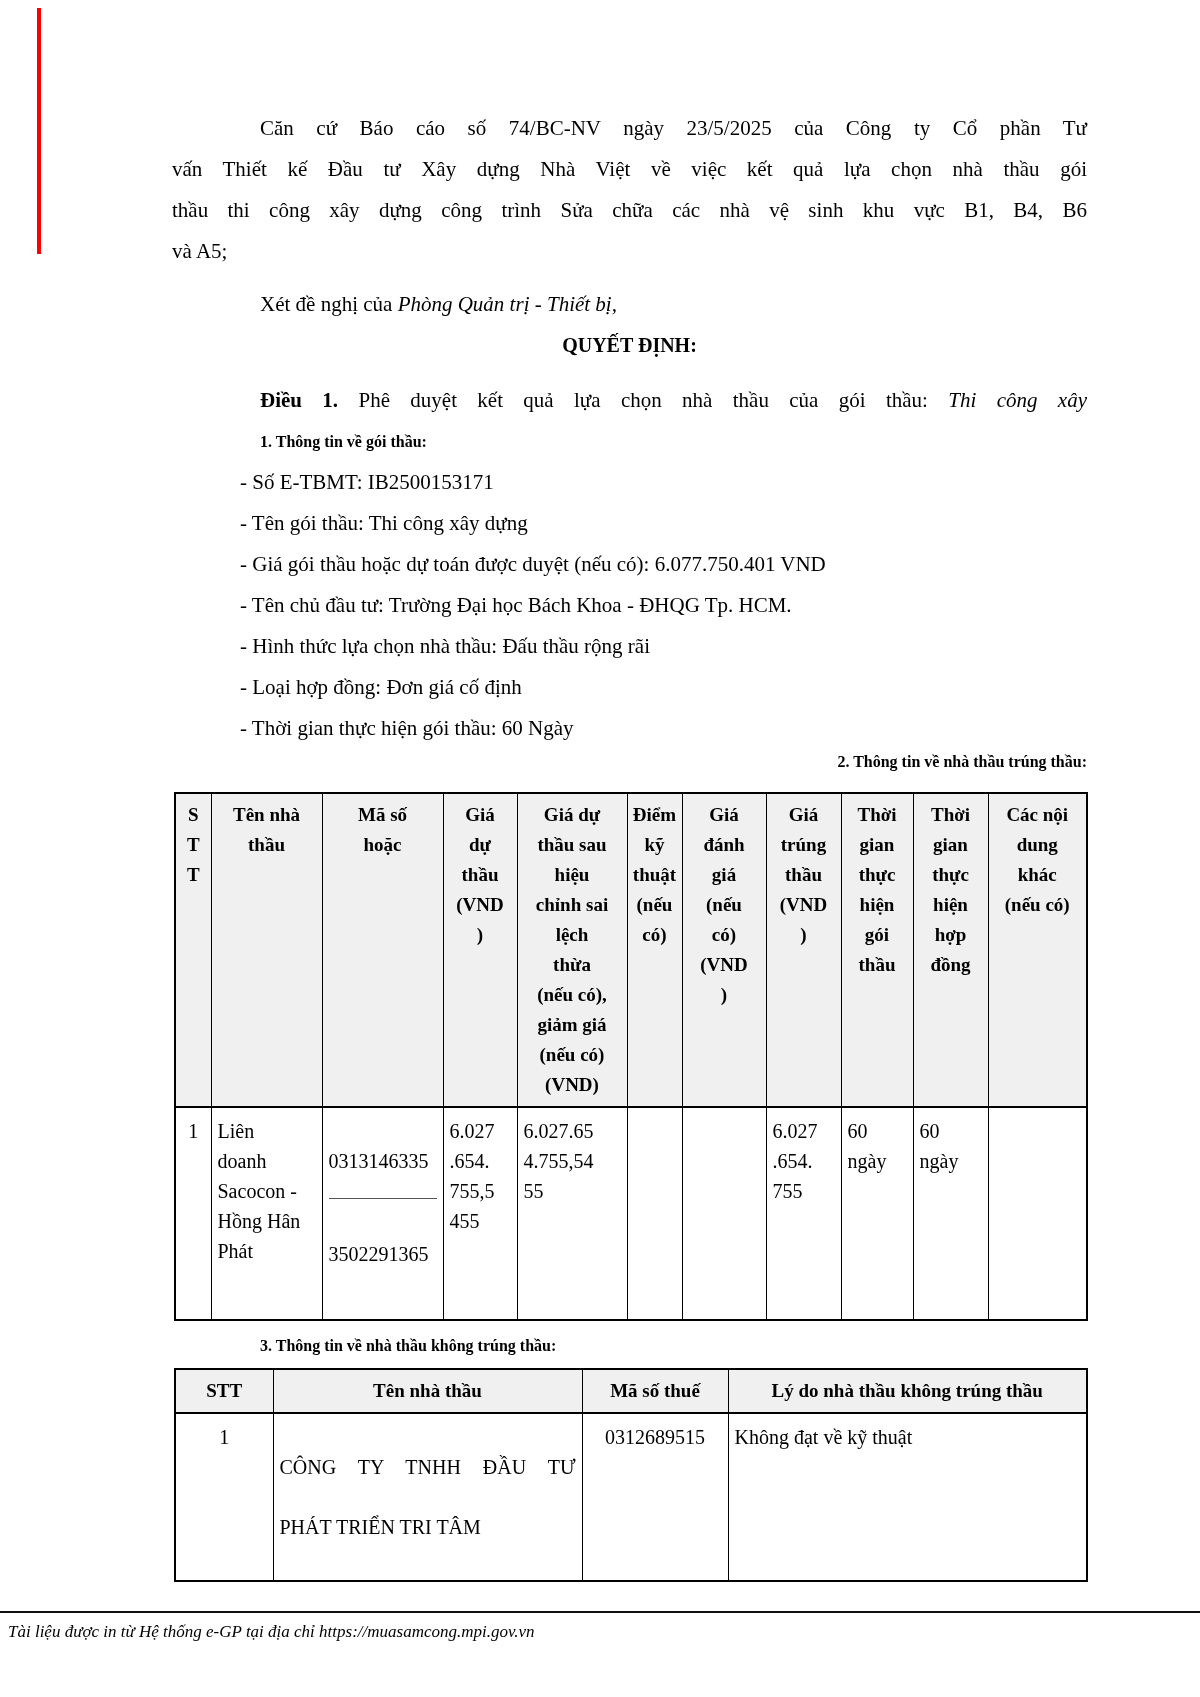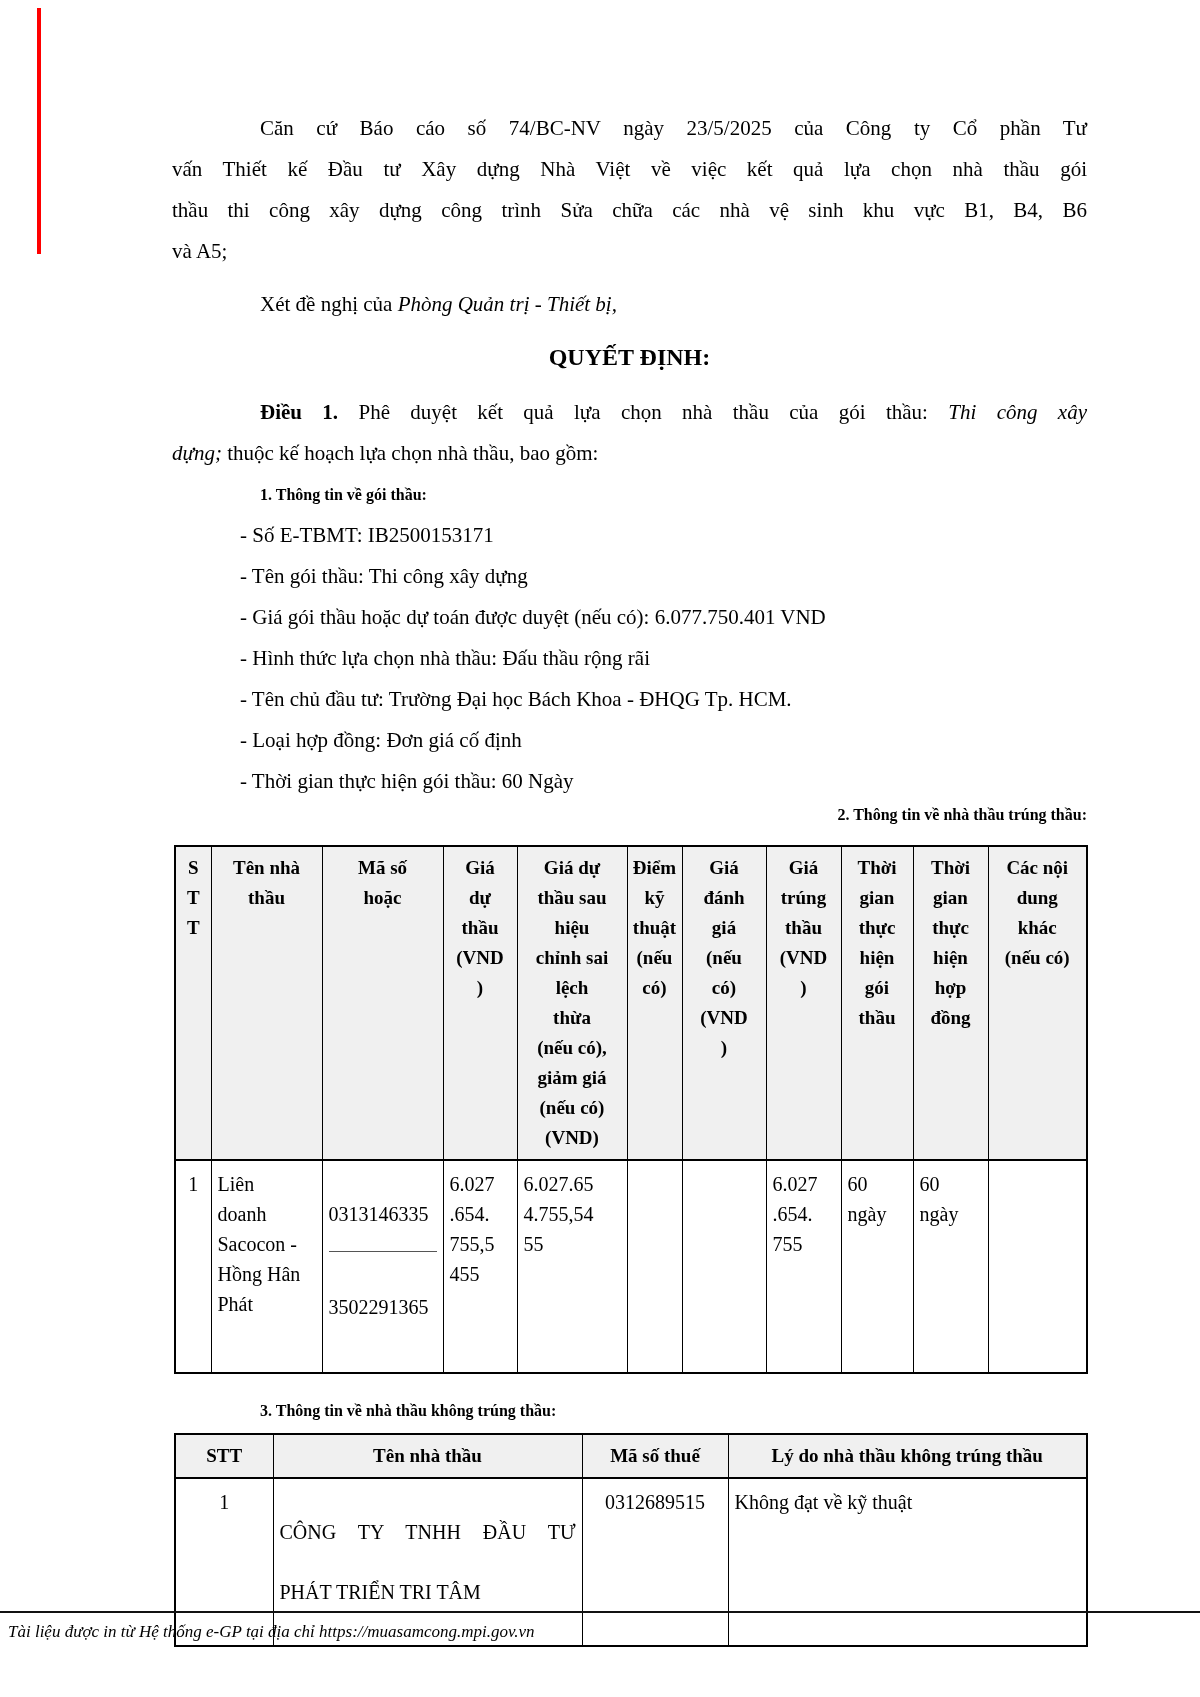--- a/index.html
+++ b/index.html
@@ -9,25 +9,25 @@
     color: #000000; -webkit-font-smoothing: antialiased;
   }
   .page { position: absolute; inset: 0; }
   .revision-bar { position: absolute; left: 37px; top: 8px; width: 4px; height: 246px; background: #ff0000; }
   .content { position: absolute; left: 172px; top: 0; width: 915px; }
   .bodytext { font-size: 21px; line-height: 41px; }
   .jline { text-align: justify; text-align-last: justify; }
   .indent { padding-left: 88px; }
   .p1 { margin-top: 108px; }
   .xet { margin-top: 12px; }
-  .doc-title { margin-top: 12px; text-align: center; font-weight: bold; font-size: 24px; line-height: 41px; }
+  .doc-title { margin-top: 0; text-align: center; font-weight: bold; font-size: 20px; line-height: 41px; }
   .dieu { margin-top: 14px; }
   .sec-heading { font-weight: bold; font-size: 16px; line-height: 41px; padding-left: 88px; }
   .h2 { margin-top: -8px; text-align: right; }
-  .h3 { margin-top: 16px; }
+  .h3 { margin-top: 4px; }
   .list-item { padding-left: 68px; font-size: 21px; line-height: 41px; }
   i, .it { font-style: italic; }
   b { font-weight: bold; }
 
   table { border-collapse: collapse; table-layout: fixed; margin-left: 2px; width: 912px; background: #ffffff; }
   table, th, td { border: 1px solid #000000; }
   table { border-width: 2px; }
   th {
     background: #f0f0f0; font-weight: bold; font-size: 19px; line-height: 30px;
     text-align: center; vertical-align: top; padding: 6px 4px; border-bottom-width: 2px;
@@ -68,31 +68,30 @@
       <div class="jline">thầu thi công xây dựng công trình Sửa chữa các nhà vệ sinh khu vực B1, B4, B6</div>
       <div>và A5;</div>
     </div>
 
     <div class="xet indent"><span>Xét đề nghị của </span><i>Phòng Quản trị - Thiết bị,</i></div>
 
     <div class="doc-title">QUYẾT ĐỊNH:</div>
 
     <div class="dieu">
       <div class="jline indent"><b>Điều 1.</b><span> Phê duyệt kết quả lựa chọn nhà thầu của gói thầu: </span><i>Thi công xây</i></div>
-      <div><i>dựng;</i><span> thuộc kế hoạch lựa chọn nhà thầu, bao gồm:</span></div>
     </div>
 
     <div class="sec-heading h1">1. Thông tin về gói thầu:</div>
 
     <div>
       <div class="list-item">- Số E-TBMT: IB2500153171</div>
       <div class="list-item">- Tên gói thầu: Thi công xây dựng</div>
       <div class="list-item">- Giá gói thầu hoặc dự toán được duyệt (nếu có): 6.077.750.401 VND</div>
+      <div class="list-item">- Tên chủ đầu tư: Trường Đại học Bách Khoa - ĐHQG Tp. HCM.</div>
       <div class="list-item">- Hình thức lựa chọn nhà thầu: Đấu thầu rộng rãi</div>
-      <div class="list-item">- Tên chủ đầu tư: Trường Đại học Bách Khoa - ĐHQG Tp. HCM.</div>
       <div class="list-item">- Loại hợp đồng: Đơn giá cố định</div>
       <div class="list-item">- Thời gian thực hiện gói thầu: 60 Ngày</div>
     </div>
 
     <div class="sec-heading h2">2. Thông tin về nhà thầu trúng thầu:</div>
 
     <table class="t1">
       <colgroup>
         <col style="width:36px">
           <col style="width:111px">

